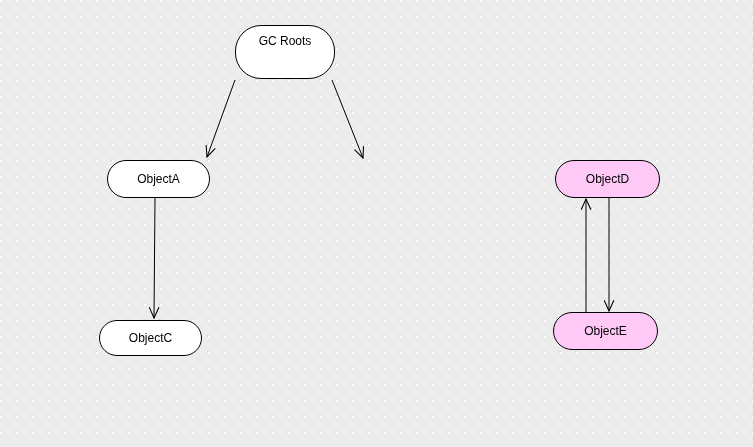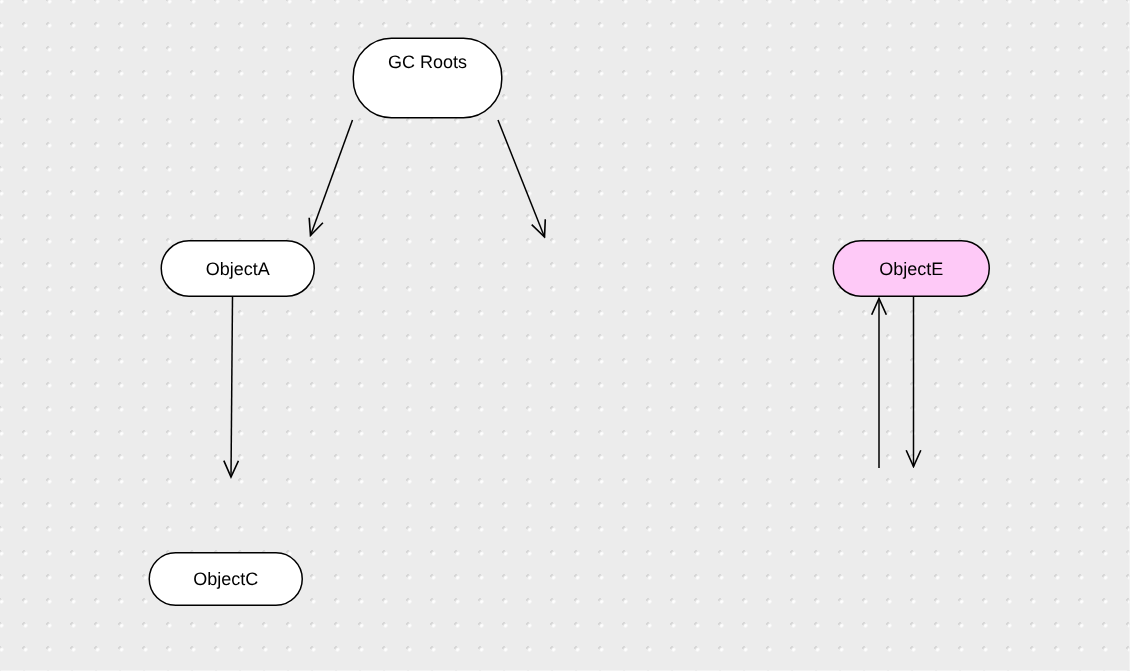--- a/index.html
+++ b/index.html
@@ -81,22 +81,25 @@
 
   <div class="node n-a" style="background: rgb(255, 255, 255);">
     <span class="label">ObjectA</span>
   </div>
 
   <div class="node n-root" style="background: rgb(255, 255, 255);">
     <span class="label">GC Roots</span>
   </div>
 
 
-  <div class="node n-c" style="background: rgb(255, 255, 255); margin-top: 48px;">
+  <div class="node n-c" style="background: rgb(255, 255, 255);">
     <span class="label">ObjectC</span>
   </div>
 
   <div class="node n-d" style="background: rgb(254, 201, 247);">
+    <span class="label">ObjectD</span>
+  </div>
+
+  <div class="node n-e" style="background: rgb(254, 201, 247);">
     <span class="label">ObjectE</span>
   </div>
-
 
 </div>
 
 </body></html>

